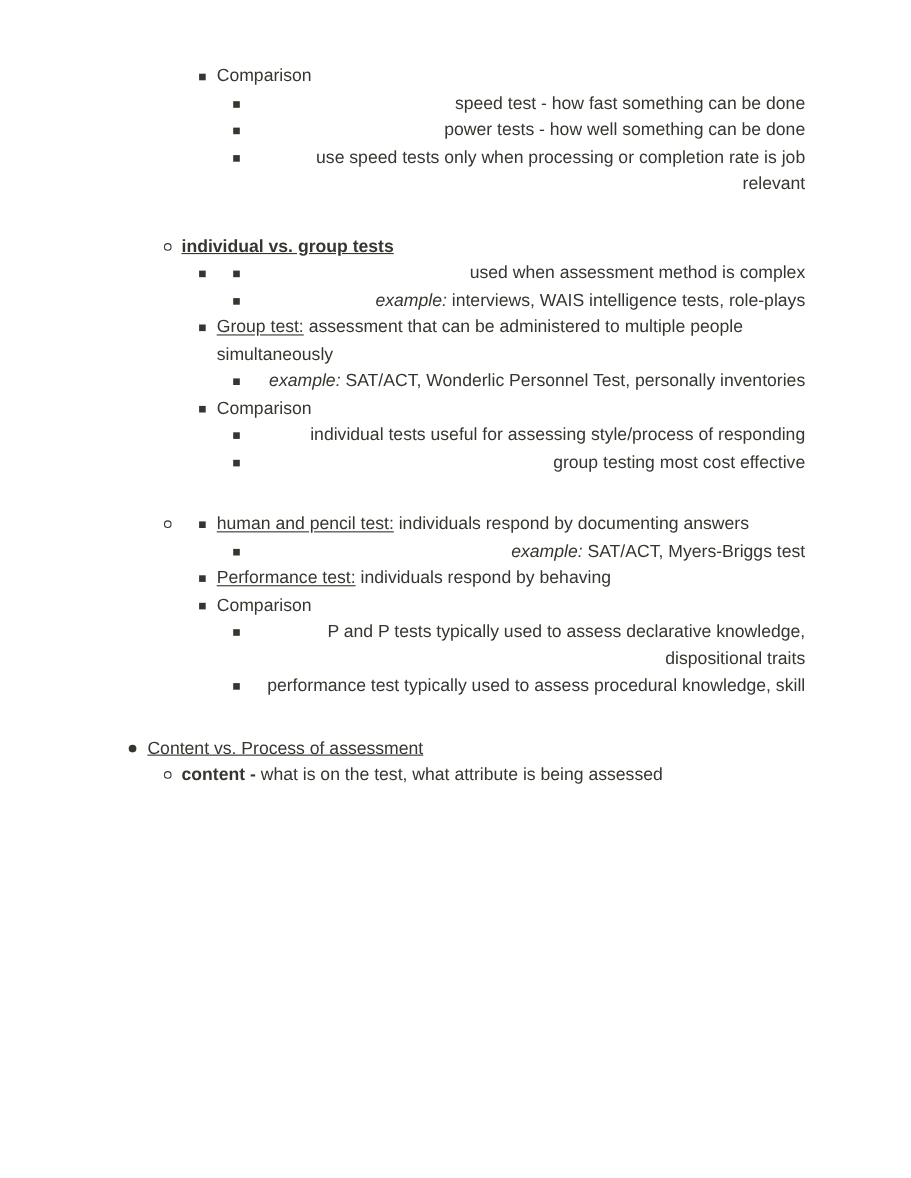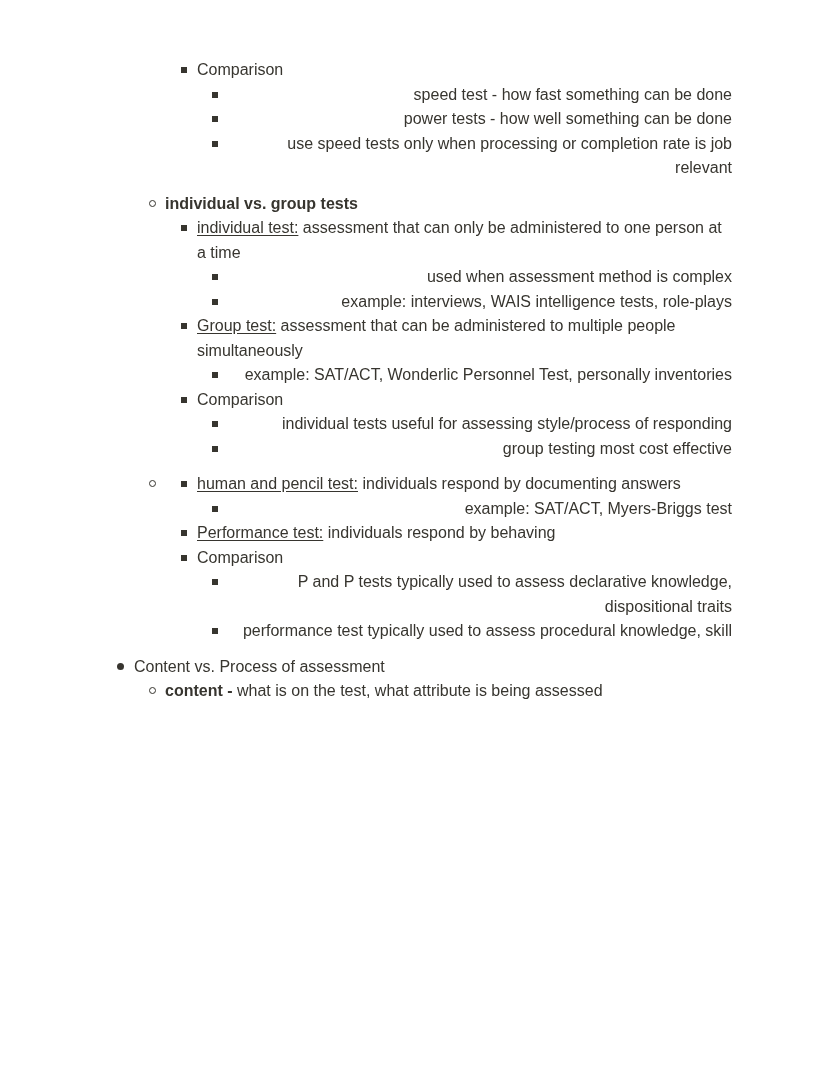--- a/index.html
+++ b/index.html
@@ -14,21 +14,21 @@
     font-size: 16px;
     line-height: 24.5px;
     color: #37352f;
     overflow: hidden;
   }
   .doc {
     padding-top: 58px;
     width: 732px;
   }
   .row { display: flex; }
-  .row.gap { margin-top: 11px; }
+  .row.gap { margin-top: 32px; text-decoration: underline; }
   .lvl1 { padding-left: 117px; }
   .lvl2 { padding-left: 148px; }
   .lvl3 { padding-left: 180px; }
   .lvl4 { padding-left: 211px; text-align: right; }
   .bullet {
     flex: 0 0 17px;
     position: relative;
   }
   .bullet::before {
     content: "";
@@ -49,21 +49,21 @@
   .bullet.disc::before {
     left: 0px; top: 8.5px;
     width: 7px; height: 7px;
     background: #37352f;
     border-radius: 50%;
   }
   .content { flex: 1 1 auto; min-width: 0; }
   .s-normal { font-weight: 400; }
   .s-bold { font-weight: 700; }
   .s-underline { text-decoration: underline; text-underline-offset: 2px; }
-  .s-italic { }
+  .s-italic { font-style: italic; }
 </style>
 </head>
 <body>
 
 <div class="doc">
 
   <div class="row lvl3">
     <span class="bullet square"></span>
     <div class="content"><span class="s-normal">Comparison</span></div>
   </div>
@@ -83,21 +83,20 @@
     <div class="content"><span class="s-normal">use speed tests only when processing or completion rate is job relevant</span></div>
   </div>
 
   <div class="row lvl2 gap">
     <span class="bullet circle"></span>
     <div class="content"><span class="s-bold">individual vs. group tests</span></div>
   </div>
 
   <div class="row lvl3">
     <span class="bullet square"></span>
-    <div class="content"><span class="s-underline">individual test:</span><span class="s-normal"> assessment that can only be administered to one person at a time</span></div>
   </div>
 
   <div class="row lvl4">
     <span class="bullet square"></span>
     <div class="content"><span class="s-normal">used when assessment method is complex</span></div>
   </div>
 
   <div class="row lvl4">
     <span class="bullet square"></span>
     <div class="content"><span class="s-italic">example:</span><span class="s-normal"> interviews, WAIS intelligence tests, role-plays</span></div>

